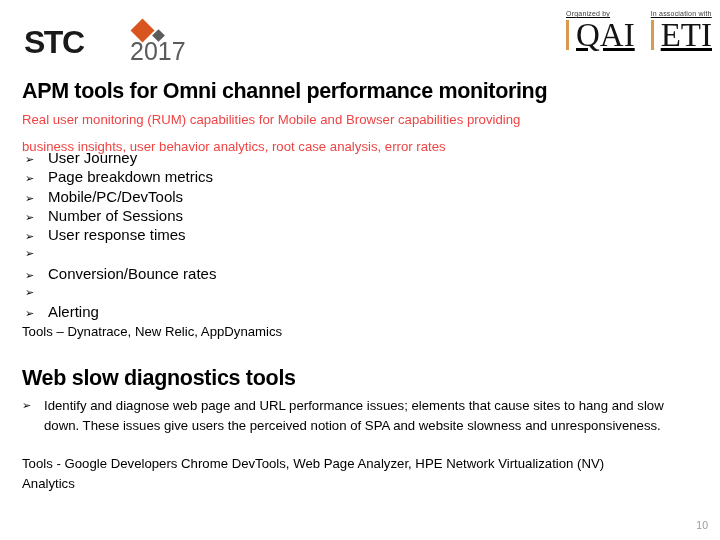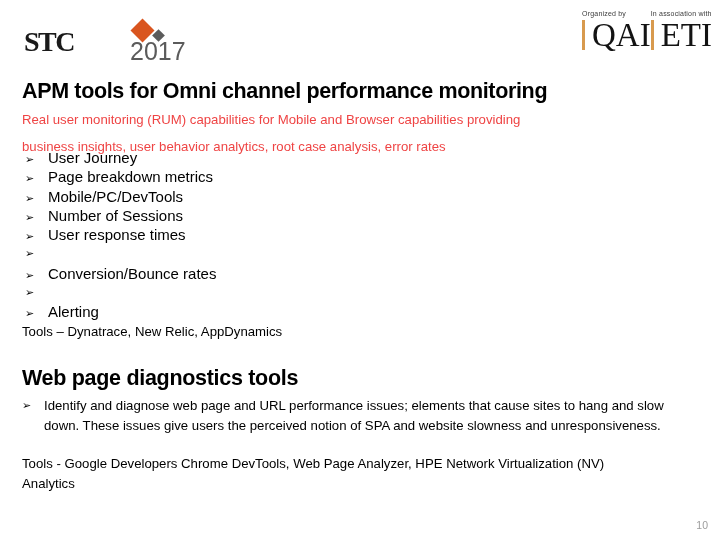--- a/index.html
+++ b/index.html
@@ -29,23 +29,23 @@
   .stc-logo {
     position: absolute;
     left: 24px;
     top: 22px;
     height: 44px;
   }
   .stc-word {
     position: absolute;
     left: 0;
     top: 0;
-    font-family: Liberation Serif, serif;
+    font-family: Liberation Sans, sans-serif;
     font-weight: bold;
-    font-size: 28px;
+    font-size: 32px;
     letter-spacing: -1.5px;
     line-height: 40px;
     color: #1a1a1a;
   }
   .stc-year {
     position: absolute;
     left: 106px;
     top: 17px;
     font-family: "Liberation Sans", sans-serif;
     font-weight: normal;
@@ -73,20 +73,22 @@
     transform: rotate(45deg);
   }
 
   
   .partners {
     position: absolute;
     right: 8px;
     top: 10px;
     display: flex;
     align-items: center;
+    gap: 16px;
+    text-decoration: underline;
   }
   .partner-block { position: relative; }
   .partner-caption {
     font-family: "Liberation Sans", sans-serif;
     font-size: 7px;
     color: #3a3a3a;
     letter-spacing: 0.2px;
     margin-bottom: 3px;
     white-space: nowrap;
   }
@@ -295,21 +297,21 @@
     <span class="bullet-glyph">➢</span>
   </div>
   <div class="bullet-row">
     <span class="bullet-glyph">➢</span>
     <span class="bullet-text">Alerting</span>
   </div>
 </div>
 
 <div class="tools-line-1">Tools – Dynatrace, New Relic, AppDynamics</div>
 
-<div class="section-title">Web page diagnostics tools</div>
+<div class="section-title">Web slow diagnostics tools</div>
 
 <div class="diag-bullet">
   <span class="bullet-glyph">➢</span>
   <span class="diag-bullet-text">Identify and diagnose web page and URL performance issues; elements that cause sites to hang and slow down. These issues give users the perceived notion of SPA and website slowness and unresponsiveness.</span>
 </div>
 
 <div class="tools-line-2">Tools - Google Developers Chrome DevTools, Web Page Analyzer, HPE Network Virtualization (NV) Analytics</div>
 
 <div class="page-number">10</div>
 

